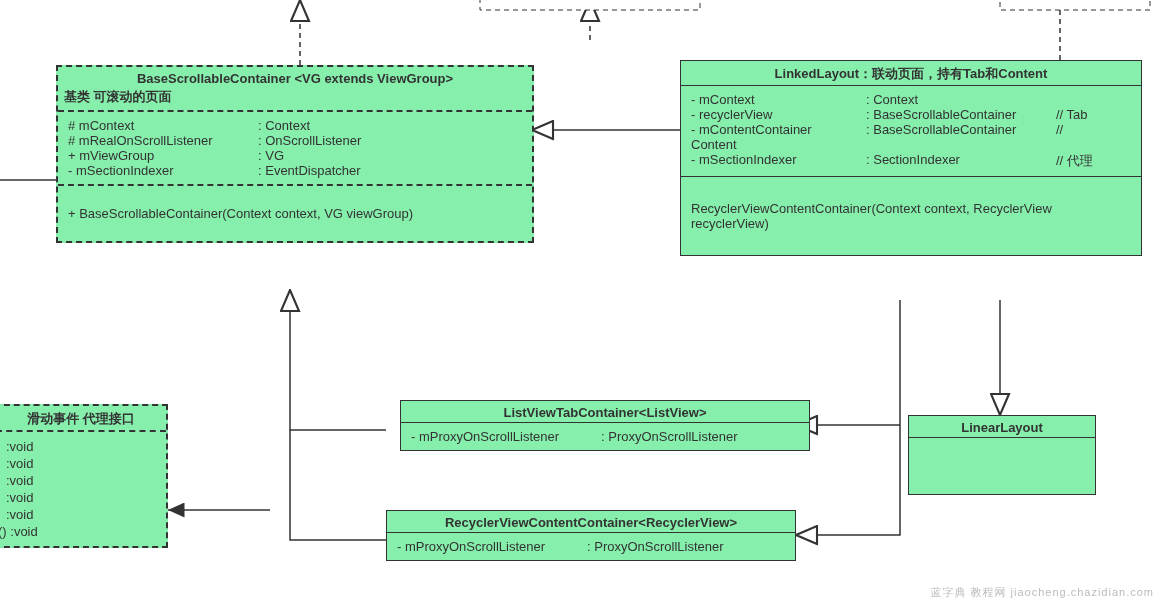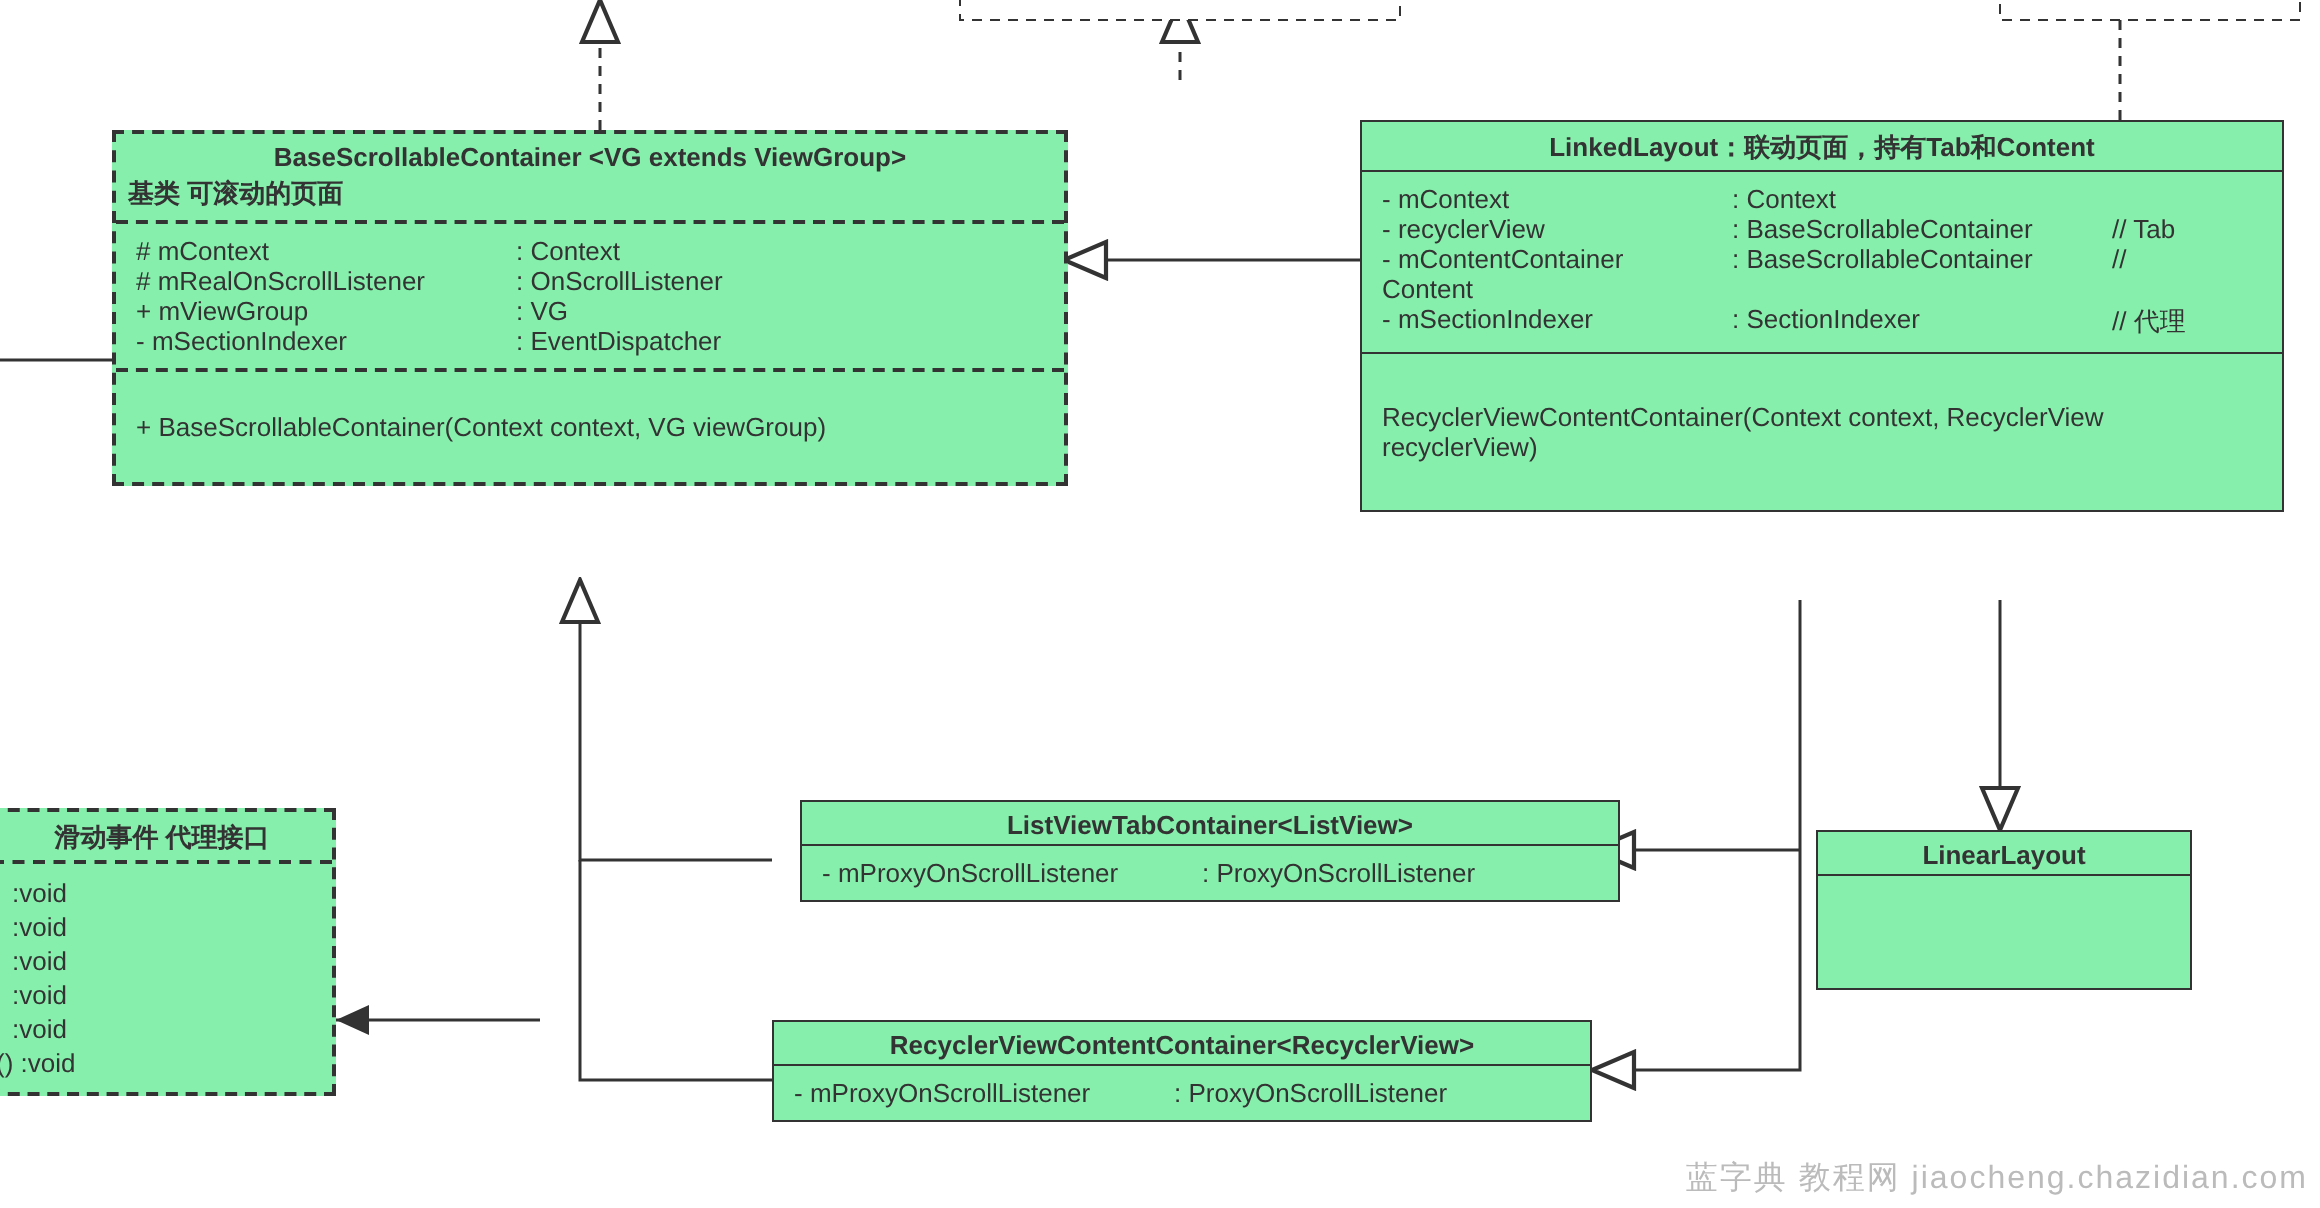--- a/index.html
+++ b/index.html
@@ -12,21 +12,21 @@
   .sep{border-top:1px solid #333;}
   .dsep{border-top:2px dashed #333;}
   .section{padding:6px 10px;}
   .row{display:flex;white-space:nowrap;}
   .c1{width:190px;}
   .c1b{width:175px;}
   .c2{width:190px;}
   .cmt{color:#333;}
   .small-row{padding:1px 6px;text-align:right;}
   svg.wires{position:absolute;left:0;top:0;width:1160px;height:604px;pointer-events:none;}
-  .watermark{position:absolute;right:6px;bottom:4px;font-size:16px;color:#bbb;letter-spacing:1px;}
+  .watermark{position:absolute;right:6px;bottom:4px;font-size:11px;color:#bbb;letter-spacing:1px;}
 </style>
 </head>
 <body>
 
 <div class="canvas">
 
   <svg class="wires">
     <defs>
       <marker id="tri-open" markerWidth="16" markerHeight="14" refX="15" refY="7" orient="auto">
         <path d="M1,1 L15,7 L1,13 Z" fill="#fff" stroke="#333" stroke-width="1.4"></path>

